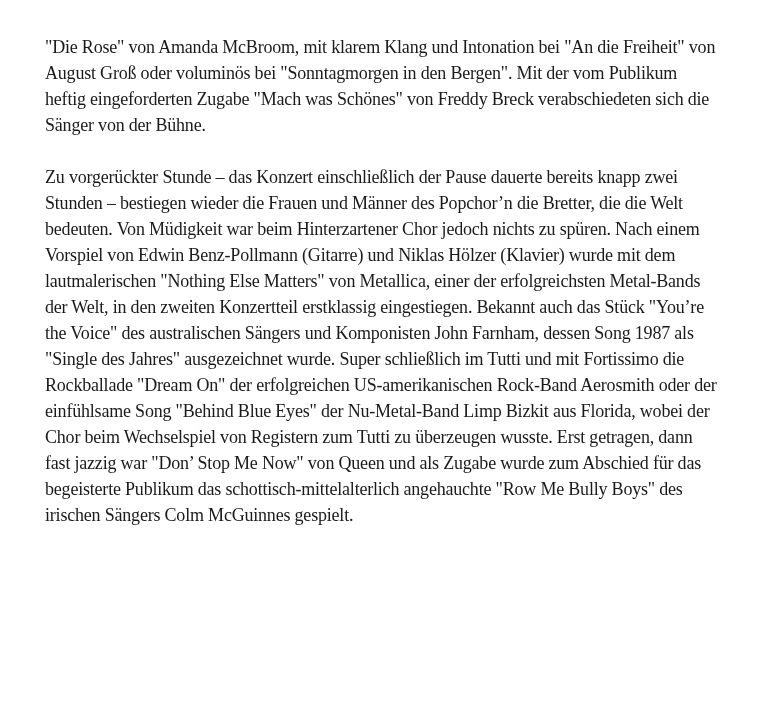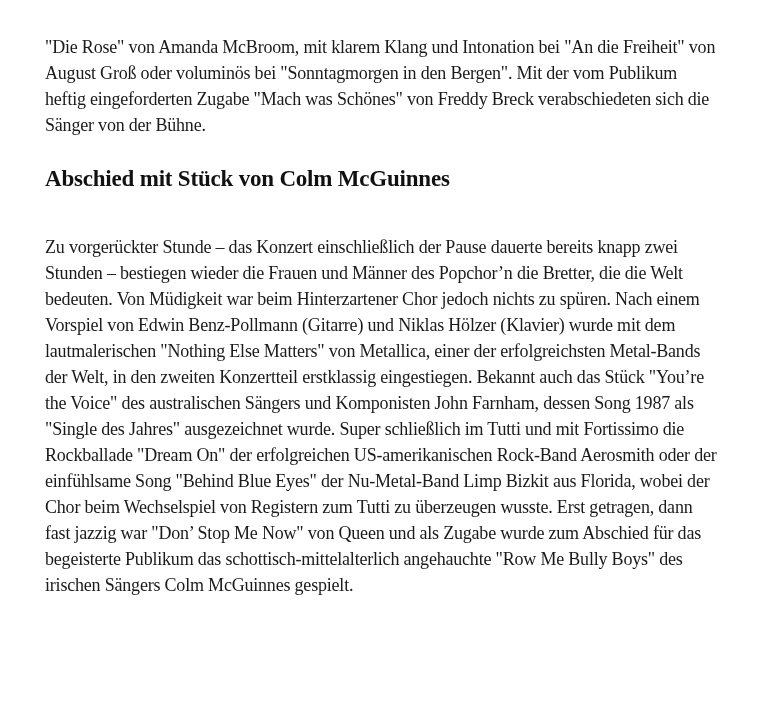--- a/index.html
+++ b/index.html
@@ -38,16 +38,15 @@
     letter-spacing: -0.2px;
     color: #111111;
   }
 </style>
 </head>
 <body>
 
 <main class="article">
   <p class="lead">"Die Rose" von Amanda McBroom, mit klarem Klang und Intonation bei "An die Freiheit" von August Groß oder voluminös bei "Sonntagmorgen in den Bergen". Mit der vom Publikum heftig eingeforderten Zugabe "Mach was Schönes" von Freddy Breck verabschiedeten sich die Sänger von der Bühne.</p>
 
-  <h2>Abschied mit Stück von Colm McGuinnes</h2>
 
   <p>Zu vorgerückter Stunde – das Konzert einschließlich der Pause dauerte bereits knapp zwei Stunden – bestiegen wieder die Frauen und Männer des Popchor’n die Bretter, die die Welt bedeuten. Von Müdigkeit war beim Hinterzartener Chor jedoch nichts zu spüren. Nach einem Vorspiel von Edwin Benz-Pollmann (Gitarre) und Niklas Hölzer (Klavier) wurde mit dem lautmalerischen "Nothing Else Matters" von Metallica, einer der erfolgreichsten Metal-Bands der Welt, in den zweiten Konzertteil erstklassig eingestiegen. Bekannt auch das Stück "You’re the Voice" des australischen Sängers und Komponisten John Farnham, dessen Song 1987 als "Single des Jahres" ausgezeichnet wurde. Super schließlich im Tutti und mit Fortissimo die Rockballade "Dream On" der erfolgreichen US-amerikanischen Rock-Band Aerosmith oder der einfühlsame Song "Behind Blue Eyes" der Nu-Metal-Band Limp Bizkit aus Florida, wobei der Chor beim Wechselspiel von Registern zum Tutti zu überzeugen wusste. Erst getragen, dann fast jazzig war "Don’ Stop Me Now" von Queen und als Zugabe wurde zum Abschied für das begeisterte Publikum das schottisch-mittelalterlich angehauchte "Row Me Bully Boys" des irischen Sängers Colm McGuinnes gespielt.</p>
 </main>
 
 </body></html>

